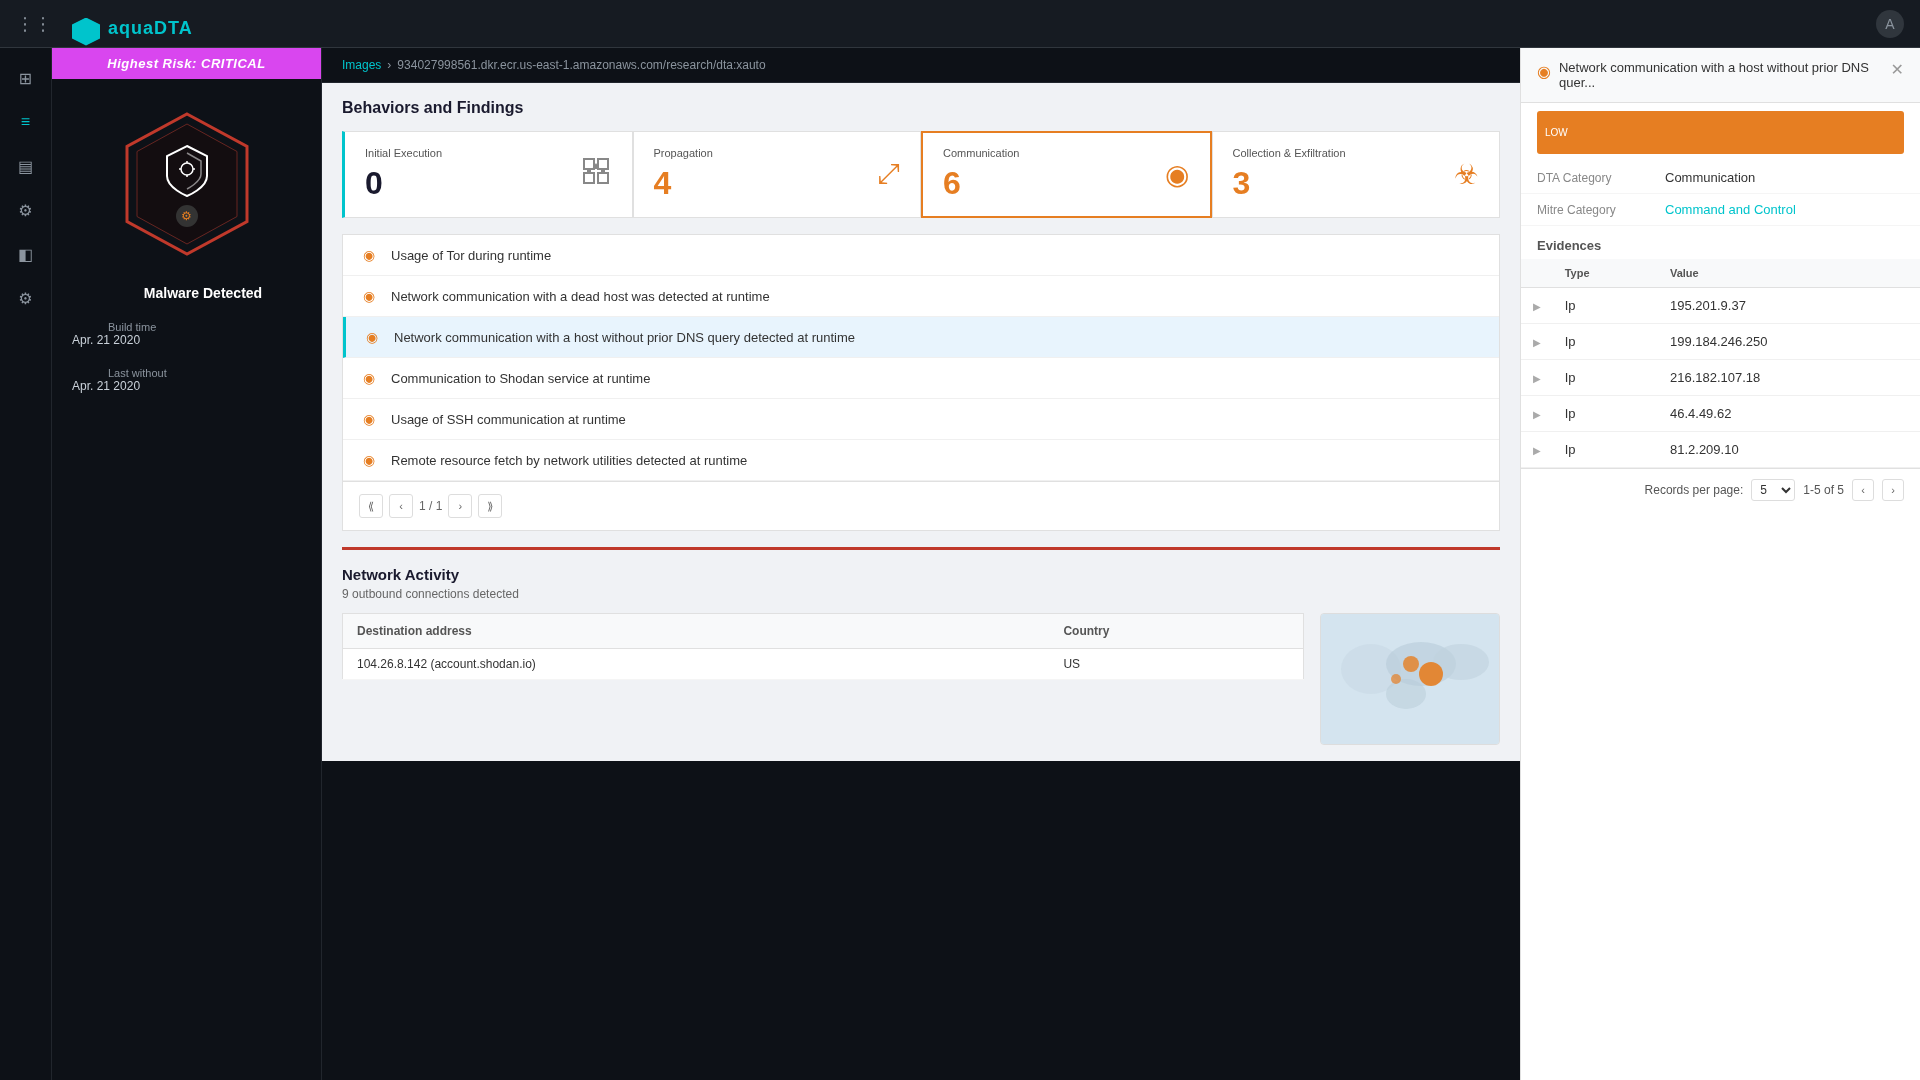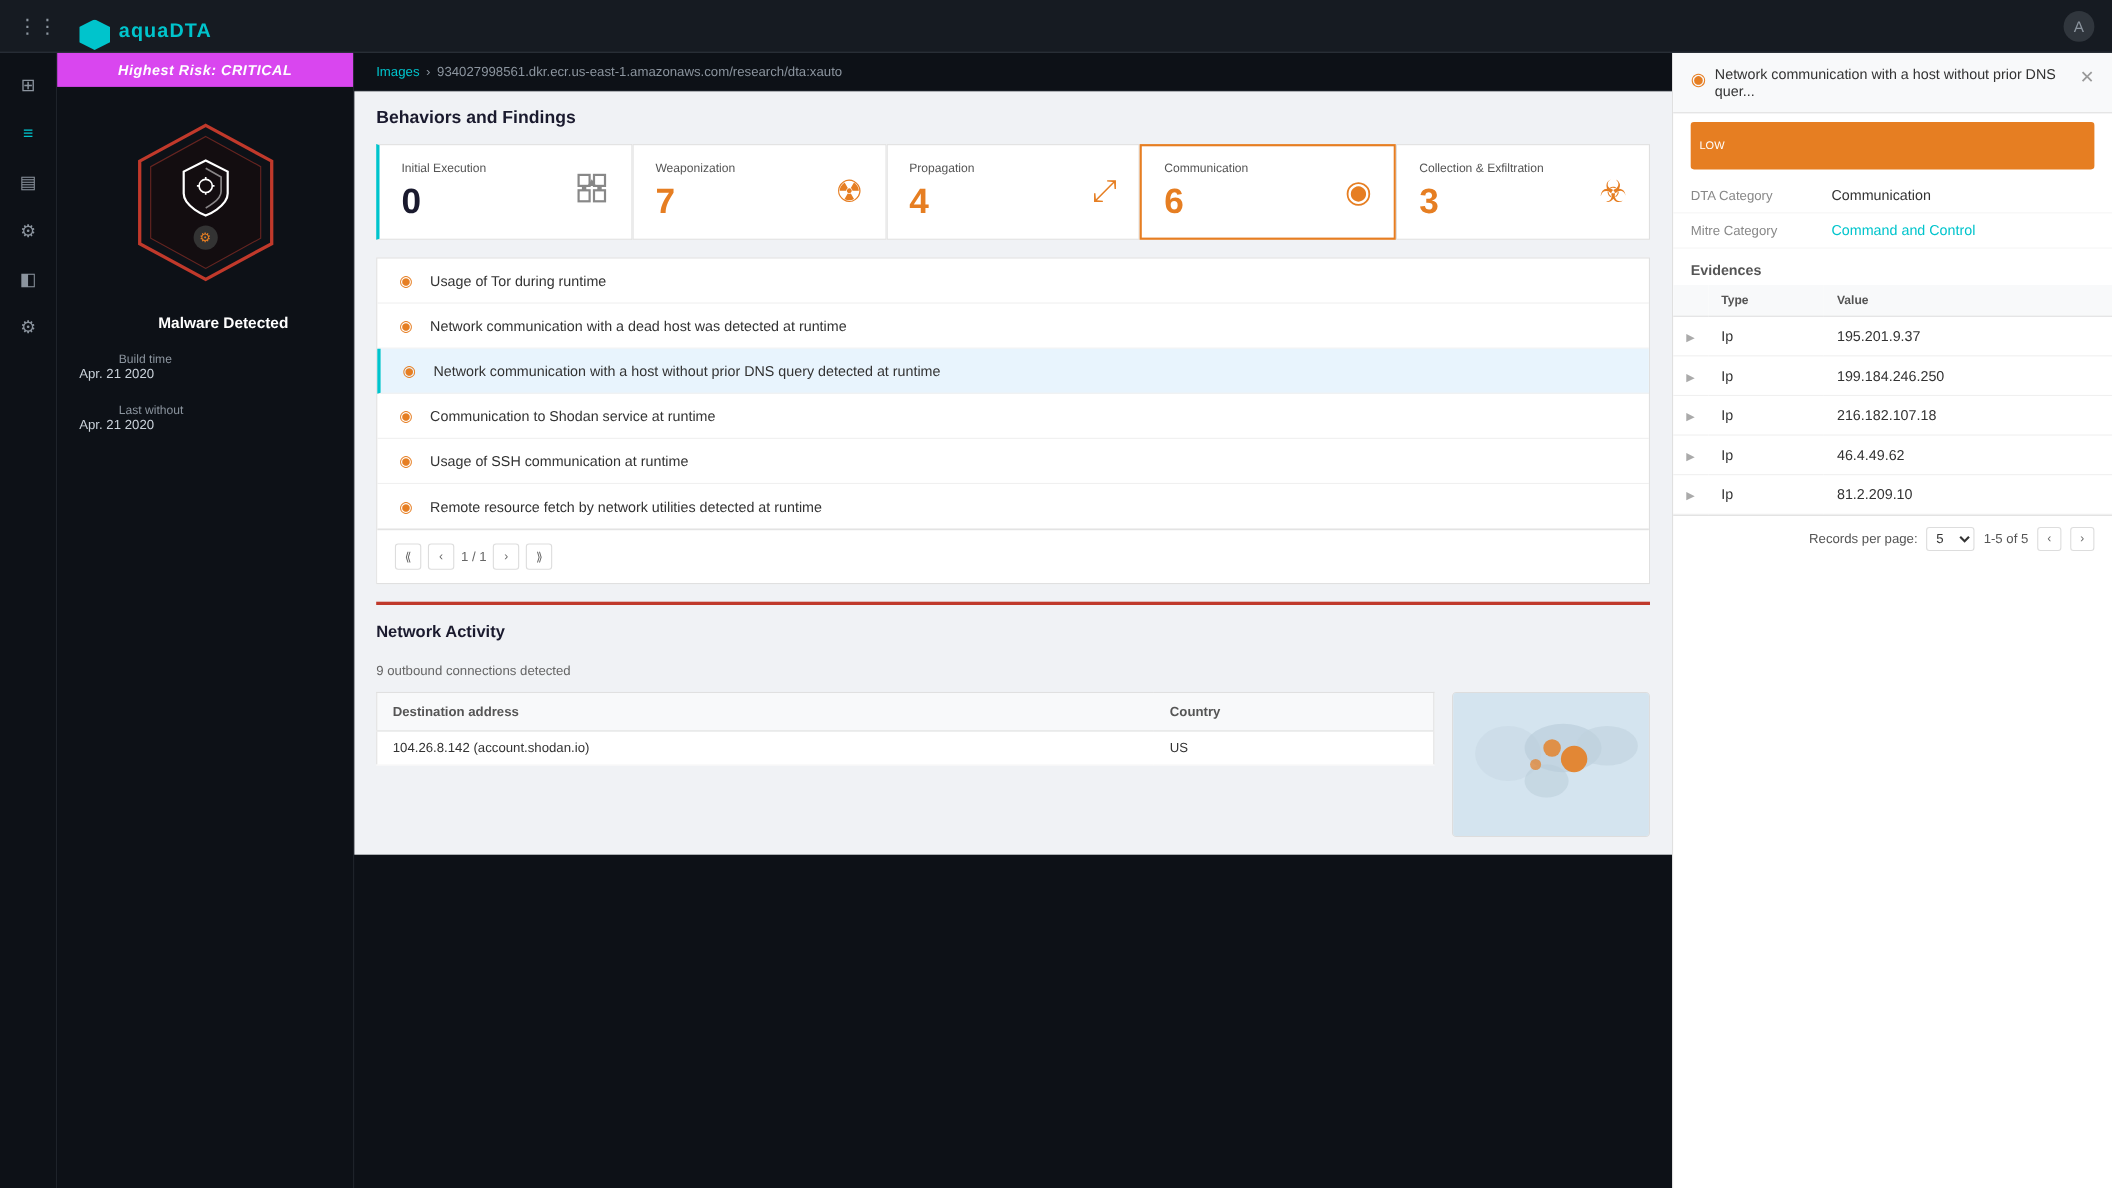--- a/index.html
+++ b/index.html
@@ -82,21 +82,21 @@
     .evidences-table { width: 100%; border-collapse: collapse; }
     .evidences-table th { background: #f8f9fa; color: #555; font-size: 11px; padding: 8px 12px; text-align: left; border-bottom: 1px solid #e0e0e0; font-weight: 600; }
     .evidences-table td { padding: 10px 12px; border-bottom: 1px solid #f0f0f0; font-size: 13px; color: #333; vertical-align: middle; }
     .evidence-expand { color: #aaa; cursor: pointer; font-size: 10px; }
     .detail-pagination { display: flex; align-items: center; justify-content: flex-end; gap: 8px; padding: 10px 16px; border-top: 1px solid #e0e0e0; font-size: 12px; color: #555; }
     .detail-page-btn { width: 22px; height: 22px; border: 1px solid #ddd; background: #fff; cursor: pointer; display: flex; align-items: center; justify-content: center; border-radius: 3px; color: #666; font-size: 11px; }
     .records-select { border: 1px solid #ddd; border-radius: 3px; padding: 2px 4px; font-size: 12px; color: #333; background: #fff; }
 
     
     .network-section { background: #f0f2f5; padding: 16px 20px; border-top: 3px solid #c0392b; }
-    .network-header { font-size: 15px; font-weight: 600; color: #1a1a2e; margin-bottom: 20px; }
+    .network-header { font-size: 15px; font-weight: 600; color: #1a1a2e; margin-bottom: 4px; }
     .network-sub { font-size: 12px; color: #666; margin-bottom: 12px; }
     .network-content { display: flex; gap: 16px; }
     .network-table-wrap { flex: 1; }
     .network-table { width: 100%; border-collapse: collapse; background: #fff; border: 1px solid #e0e0e0; }
     .network-table th { background: #f8f9fa; color: #555; font-size: 12px; padding: 10px 14px; text-align: left; border-bottom: 1px solid #e0e0e0; font-weight: 600; }
     .network-table td { padding: 8px 14px; border-bottom: 1px solid #f5f5f5; font-size: 12px; color: #333; }
     .map-area { width: 180px; background: #e8eef2; border: 1px solid #ddd; border-radius: 4px; overflow: hidden; position: relative; }
 
     
     ::-webkit-scrollbar { width: 6px; }
@@ -192,29 +192,20 @@
                   <rect x="4" y="18" width="10" height="10" fill="none" stroke="#888" stroke-width="2"></rect>
                   <rect x="18" y="18" width="10" height="10" fill="none" stroke="#888" stroke-width="2"></rect>
                   <rect x="7" y="14" width="4" height="4" fill="#888"></rect>
                   <rect x="21" y="14" width="4" height="4" fill="#888"></rect>
                   <path d="M16 8 L20 14 L12 14 Z" fill="#888"></path>
                 </svg>
               </span>
             </div>
           </div>
 
-          <div class="metric-card">
-            <div class="metric-card-left">
-              <div class="metric-name">Weaponization</div>
-              <div class="metric-value" style="color:#e67e22;">7</div>
-            </div>
-            <div class="metric-card-right">
-              <span class="metric-icon icon-weapon">☢</span>
-            </div>
-          </div>
 
           <div class="metric-card">
             <div class="metric-card-left">
               <div class="metric-name">Propagation</div>
               <div class="metric-value" style="color:#e67e22;">4</div>
             </div>
             <div class="metric-card-right">
               <span class="metric-icon icon-propag">⤢</span>
             </div>
           </div>

